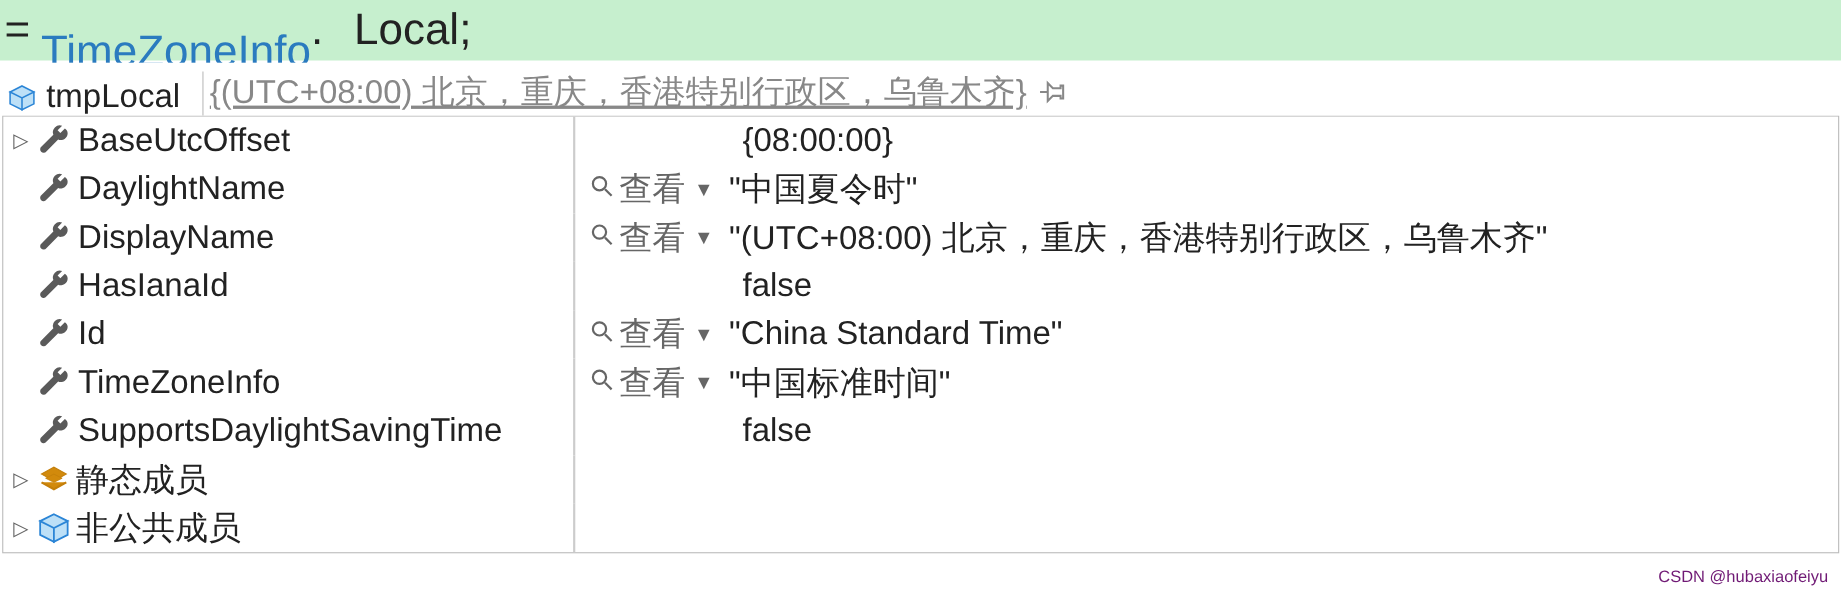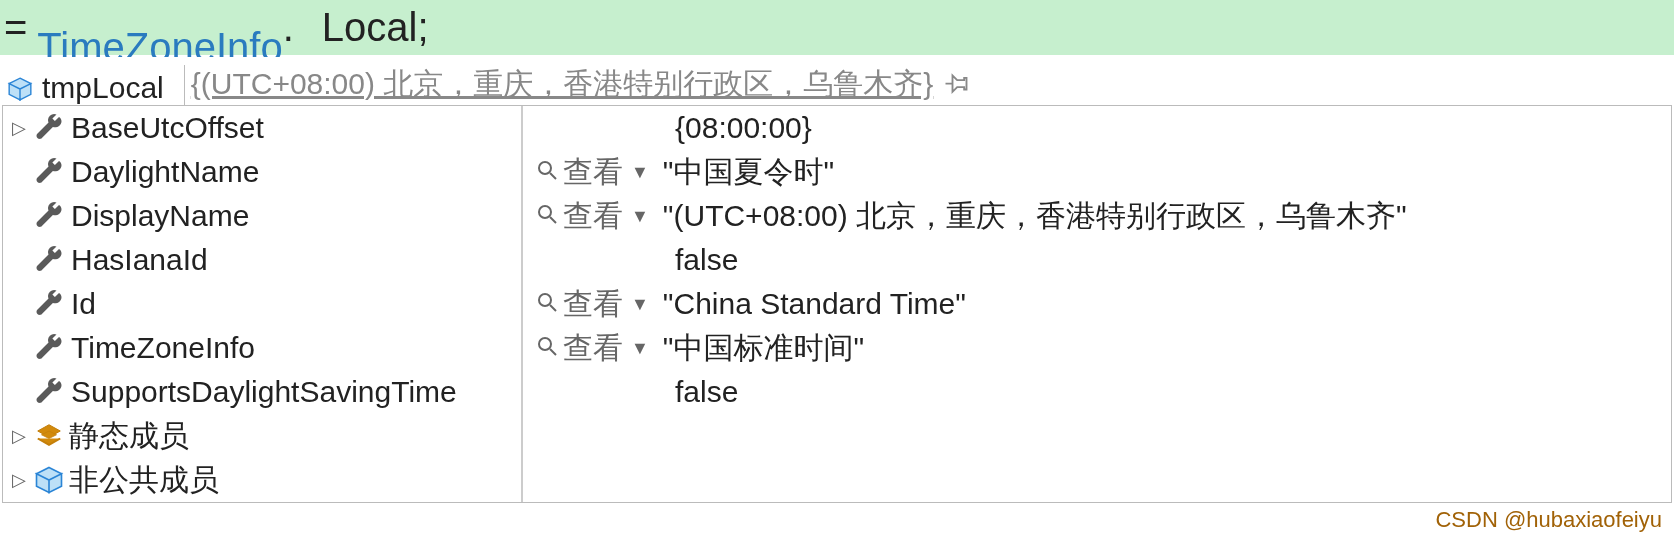--- a/index.html
+++ b/index.html
@@ -133,22 +133,22 @@
       white-space: nowrap;
     }
     .group-name {
       color: #222;
       margin-left: 2px;
     }
     .watermark {
       position: absolute;
       right: 12px;
       bottom: 4px;
-      color: #a16207;
-      font-size: 22px;
+      color: #701a75;
+      font-size: 15px;
     }
 
     
     .wrench-svg path { fill: #5a5a5a; }
     .static-svg path { fill: #d28a0c; }
     .cube-svg path { stroke: #2b85d6; fill: #bde0f7; }
   </style>
 </head>
 <body>
 

